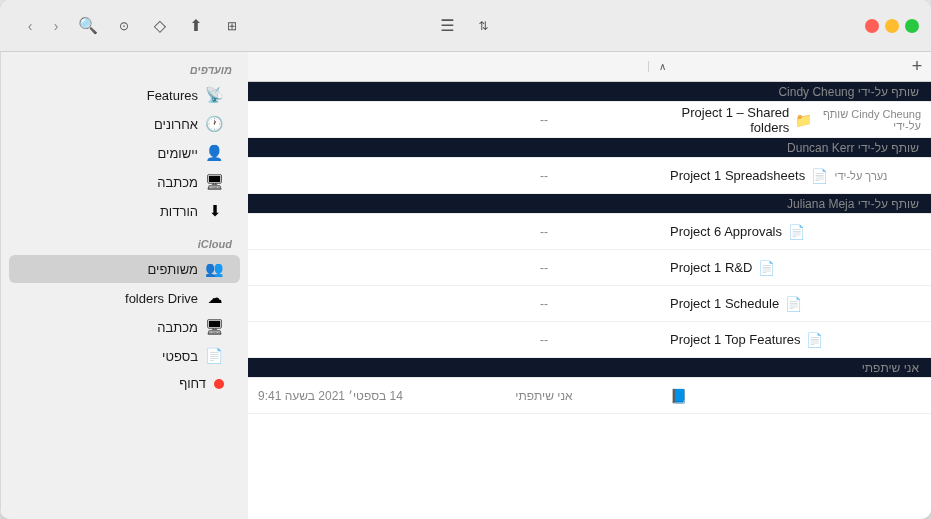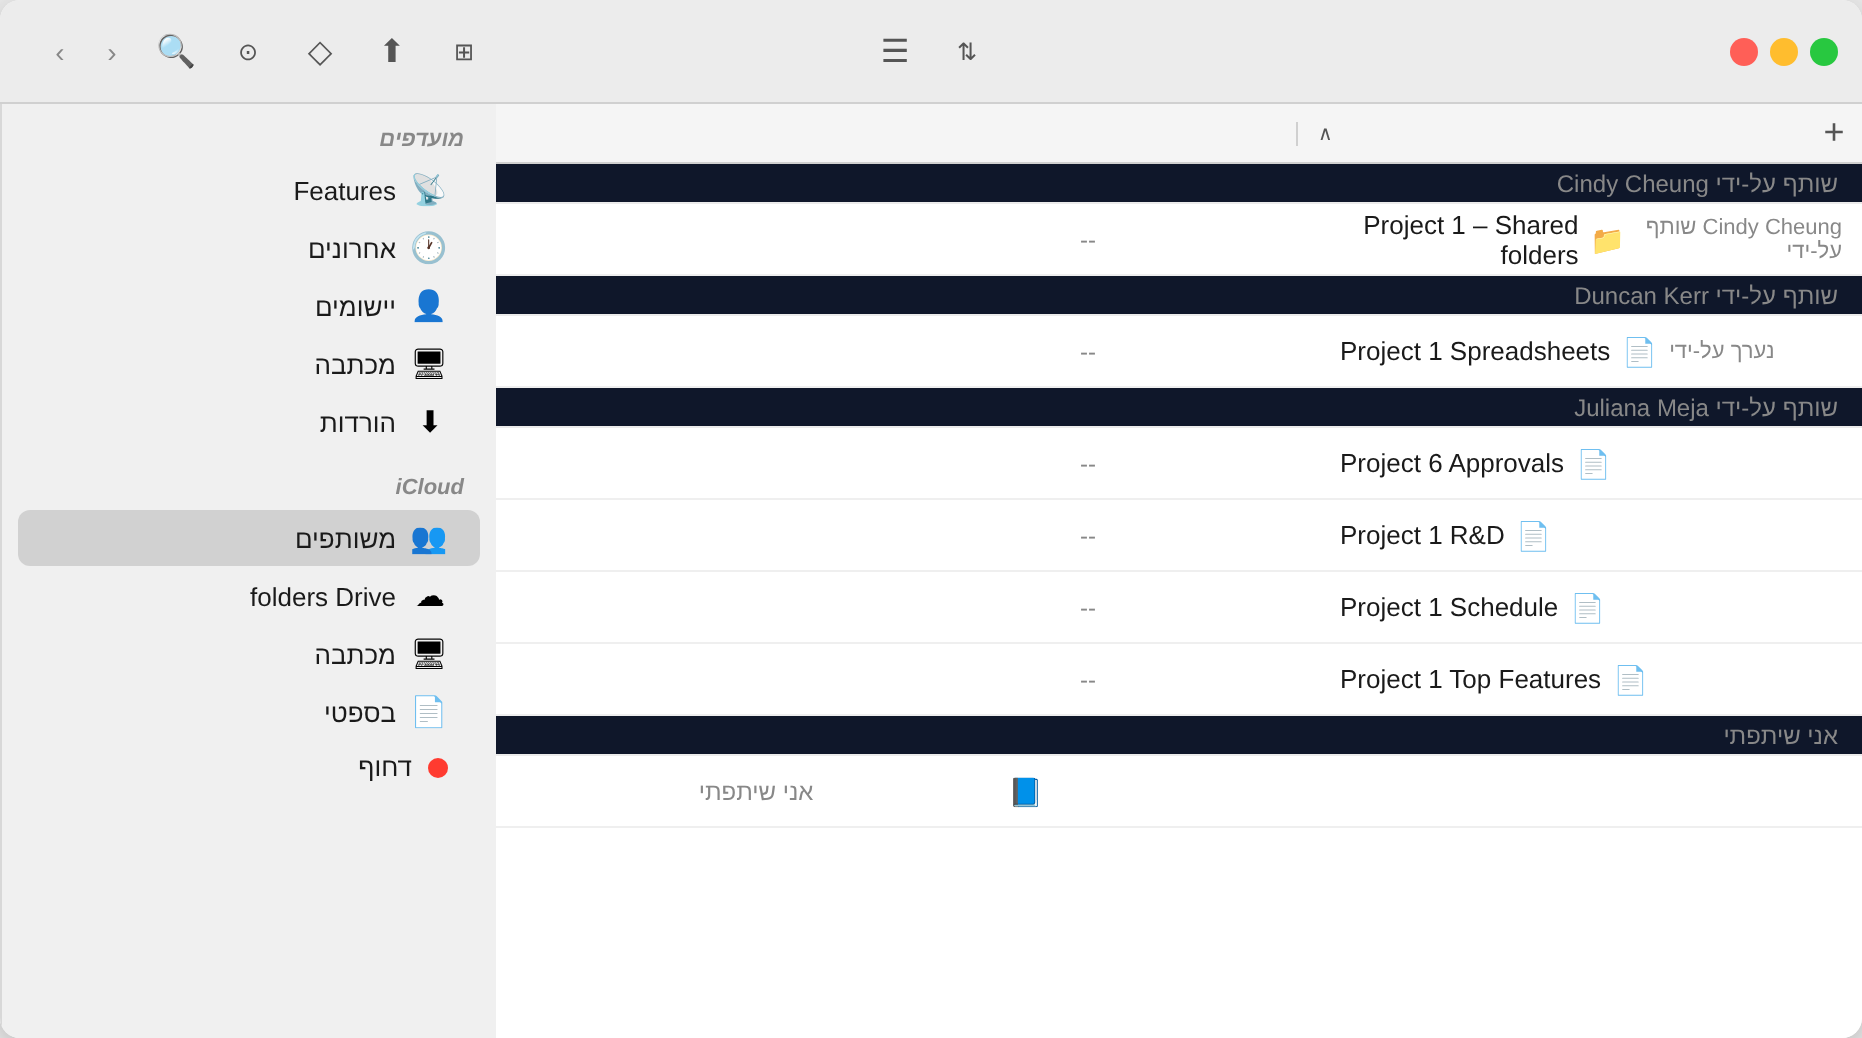--- a/index.html
+++ b/index.html
@@ -384,20 +384,21 @@
       </div>
             <div class="file-meta">--</div>
             <div class="file-date"></div>
           </div>
           <div class="shared-by-label">אני שיתפתי</div>
           <div class="file-row">
             <div class="file-name">
         <span class="file-icon">📘</span>
       </div>
             <div class="file-meta">אני שיתפתי</div>
+            <div class="file-date">14 בספטי׳ 2021 בשעה 9:41</div>
           </div>
         </div>
     </div>
 
     <div class="sidebar" id="sidebar">
     <div class="sidebar-section-header">מועדפים</div>
         <div class="sidebar-item">
     <span class="sidebar-item-icon">📡</span>
     <span class="sidebar-item-label">Features</span>
   </div>

